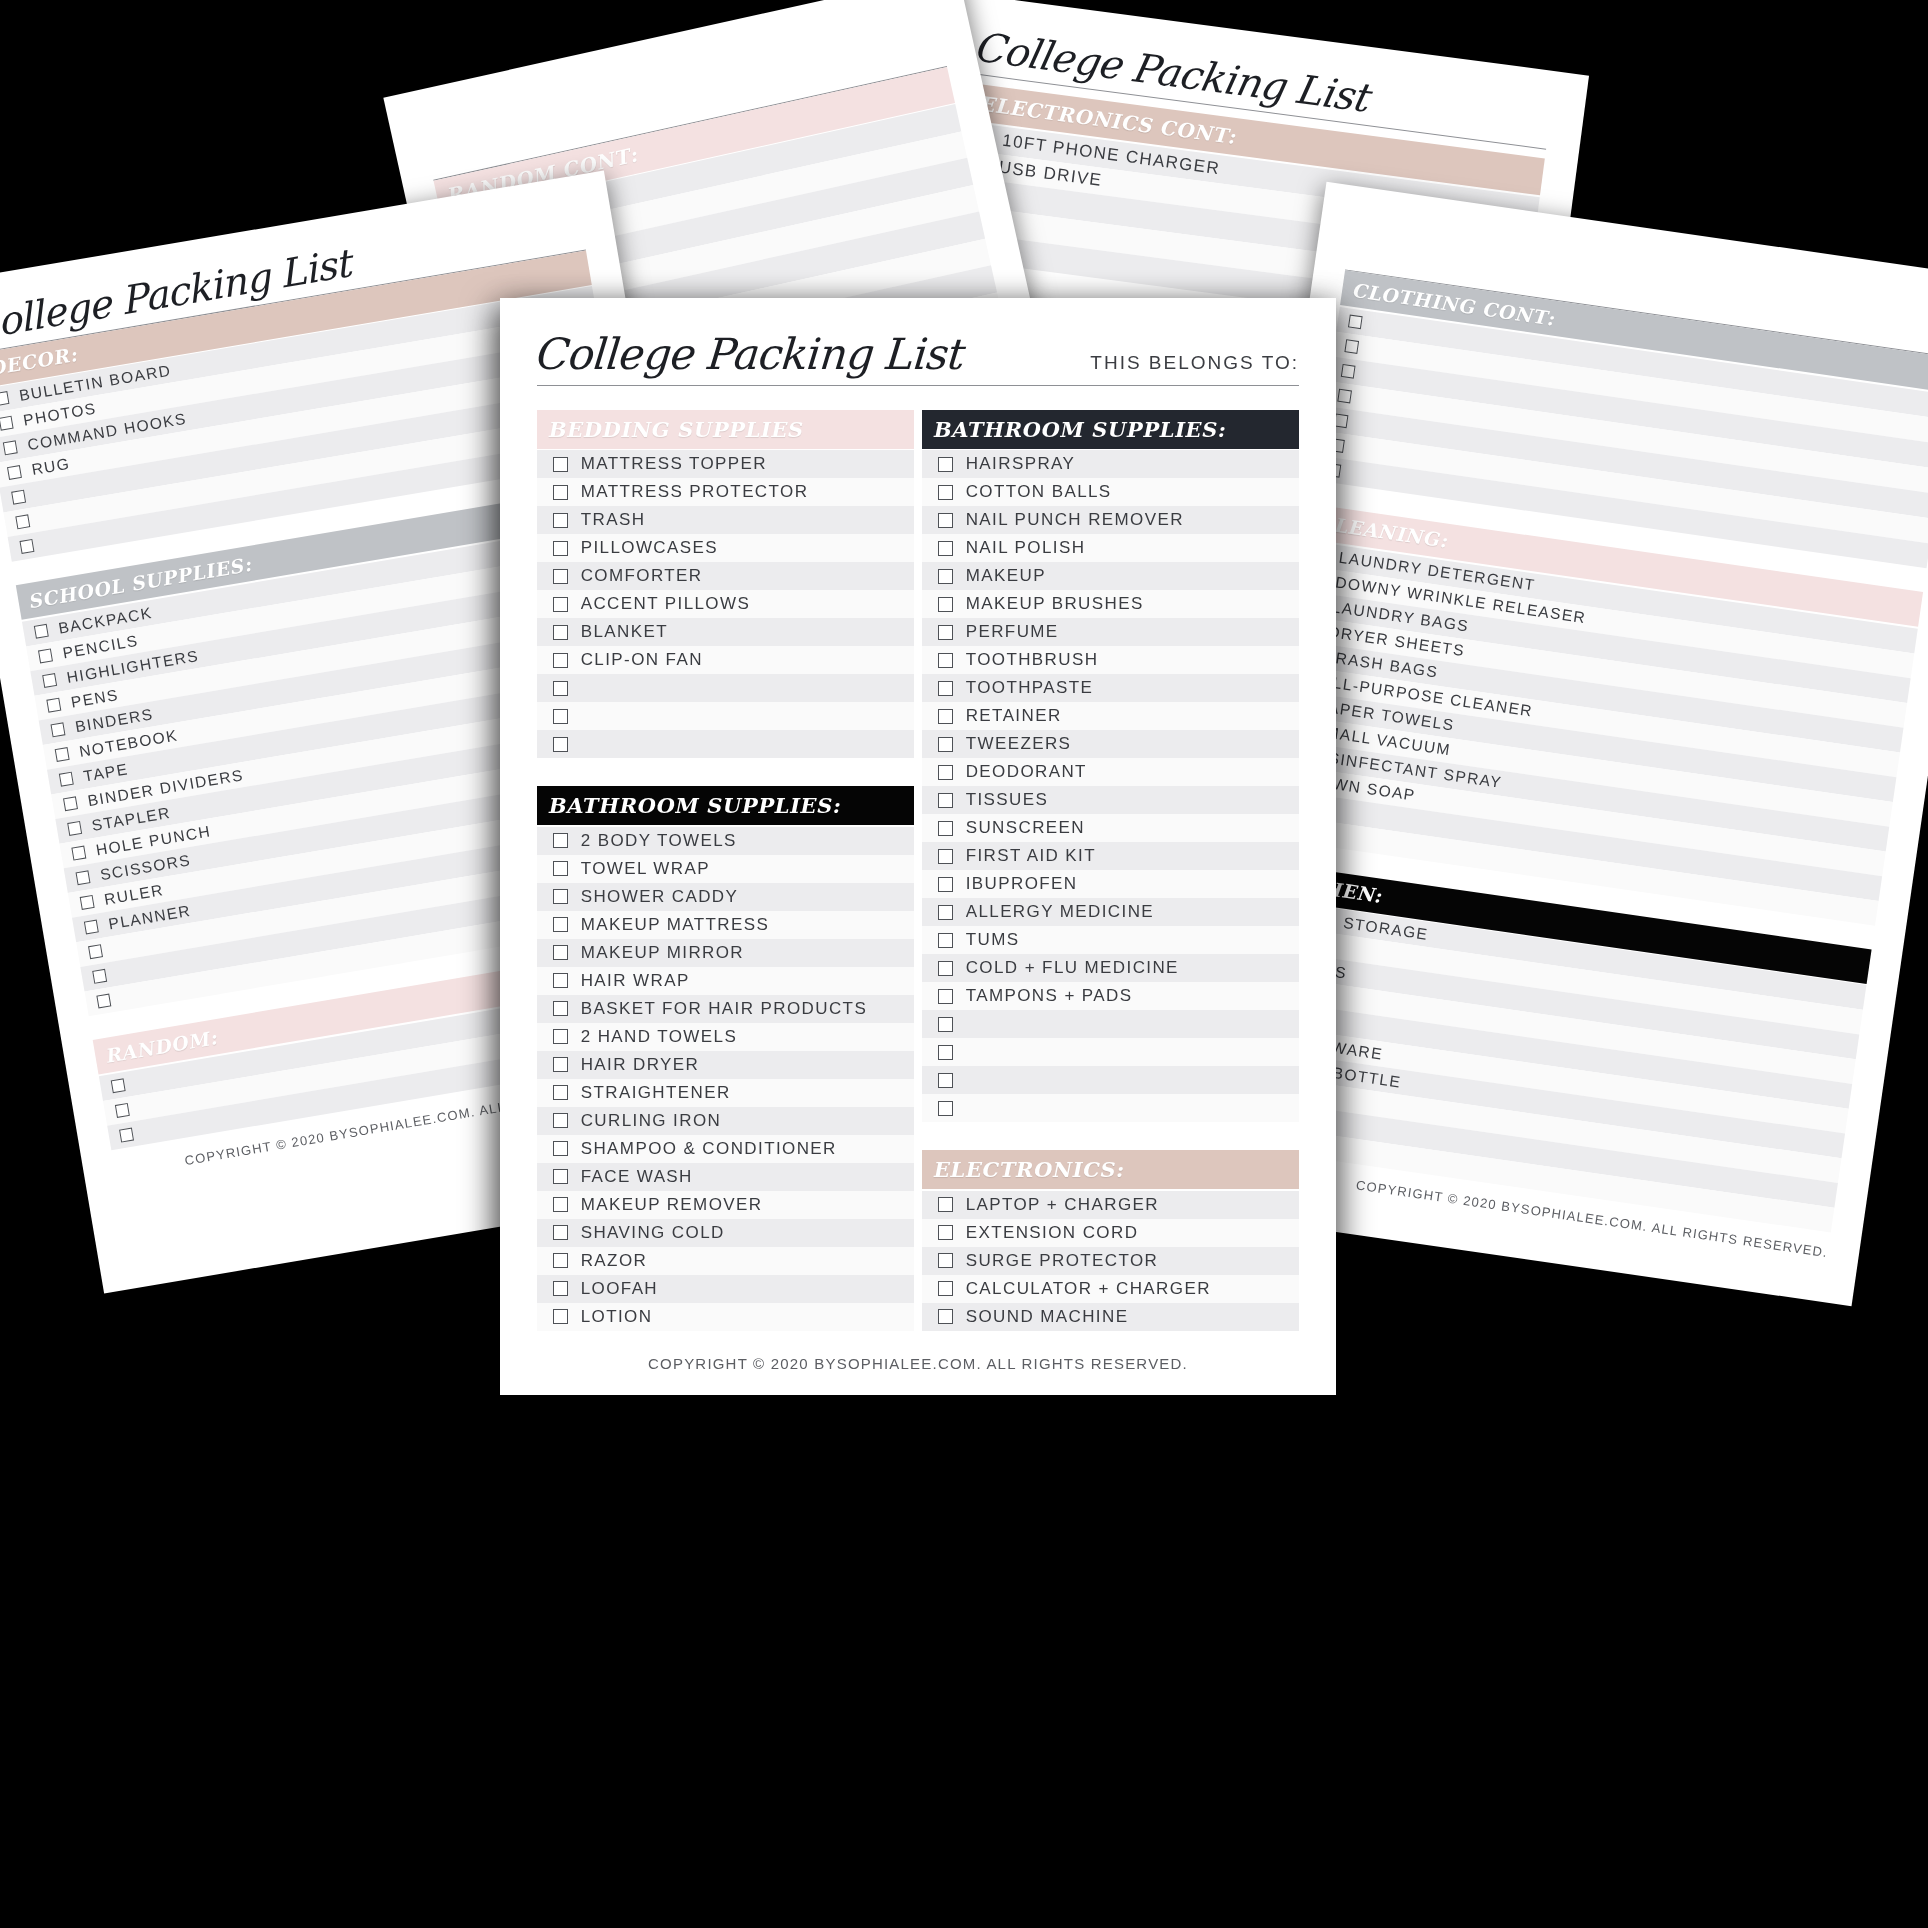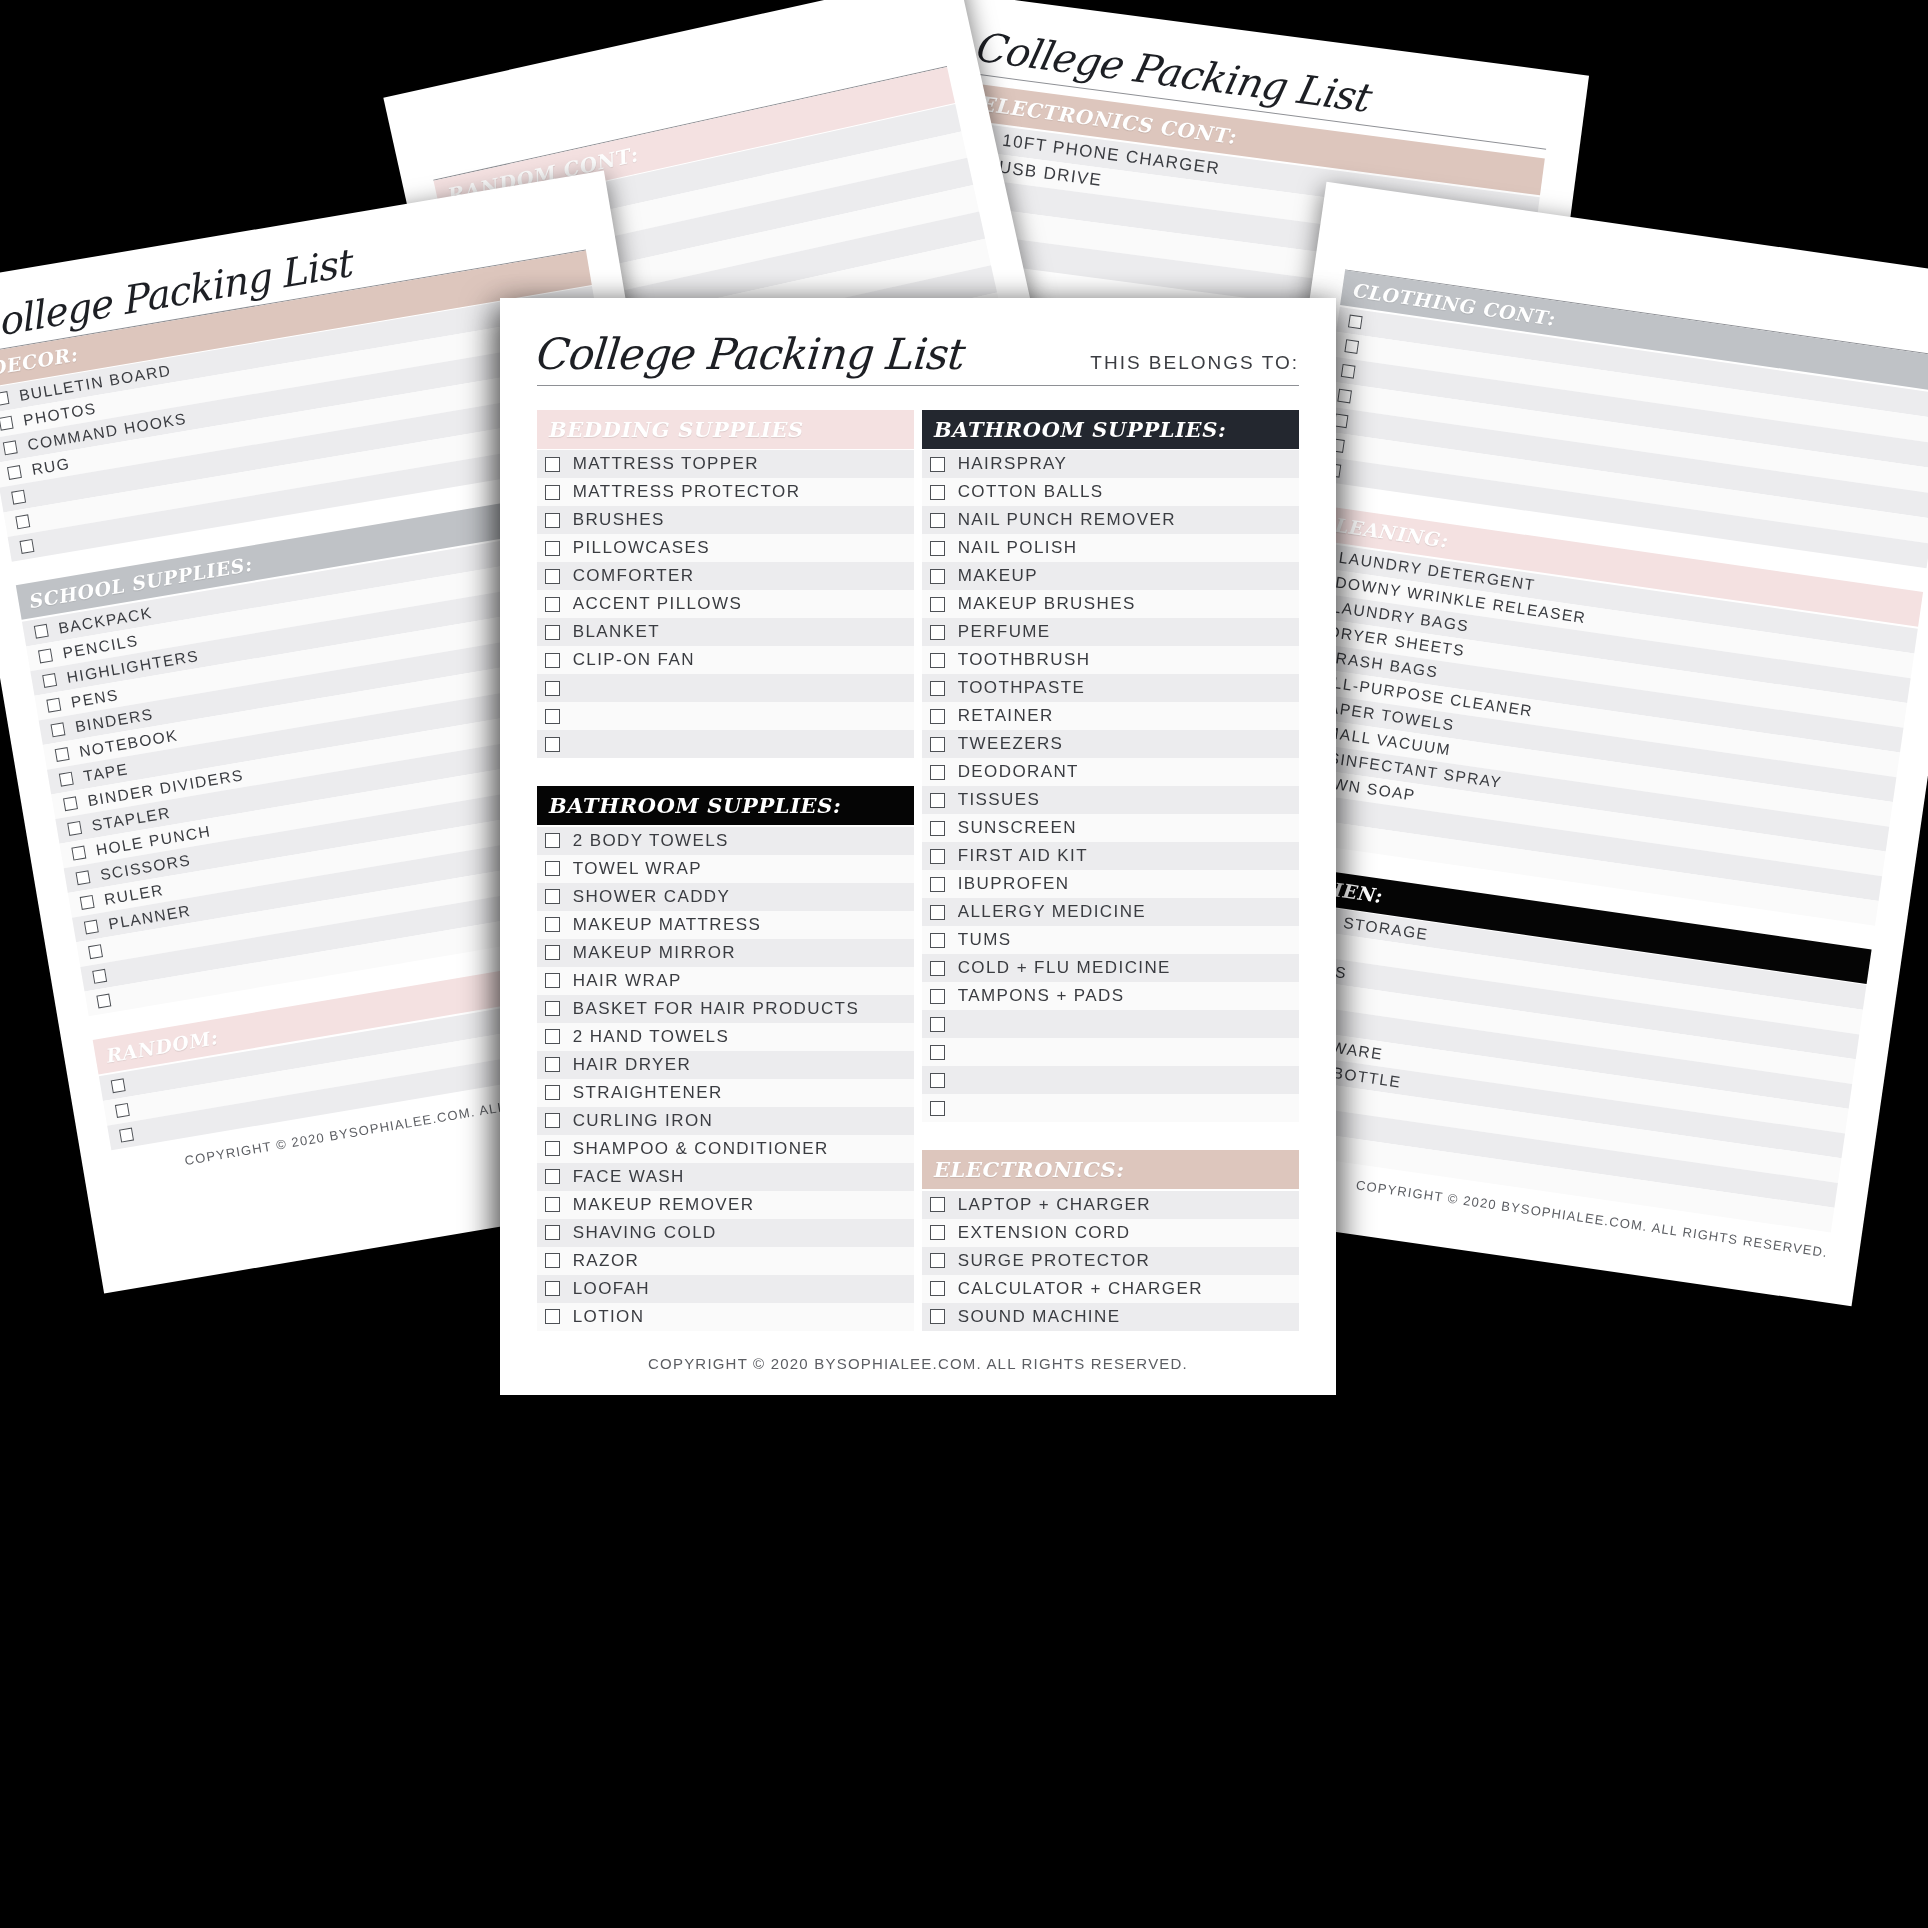--- a/index.html
+++ b/index.html
@@ -96,21 +96,21 @@
     width: 836px; height: 1097px;
     z-index: 40;
     box-shadow: -7.3px 9.2px 31px rgba(0,0,0,0.6), 7.3px 9.2px 31px rgba(0,0,0,0.45);
   }
   #sheet-front .pad { padding: 31px 37px 0 37px; }
   #sheet-front .script-title { font-size: 43px; }
   #sheet-front .belongs { font-size: 19px; margin-bottom: 4.6px; }
   #sheet-front .cols { display: flex; gap: 8px; margin-top: 24px; }
   #sheet-front .col { width: 388px; }
   #sheet-front .sec-head { height: 39px; padding-left: 12px; font-size: 21px; margin-bottom: 1.8px; }
-  #sheet-front .row { height: 28px; padding-left: 8px; }
+  #sheet-front .row { height: 28px; padding-left: 16px; }
   #sheet-front .cbx { width: 14.7px; height: 14.7px; margin-right: 13px; }
   #sheet-front .lbl { font-size: 17px; }
   #sheet-front .spacer { height: 27.5px; }
   #sheet-front .copyright { font-size: 15px; margin-top: 24px; }
 
   
   #sheet-left {
     left: 13.8px; top: 220px;
     width: 680px; height: 1024px;
     transform: rotate(-9.6deg);
@@ -541,21 +541,21 @@
                 <div class="row">
                   <span class="cbx"></span>
                   <span class="lbl">MATTRESS TOPPER</span>
                 </div>
                 <div class="row alt">
                   <span class="cbx"></span>
                   <span class="lbl">MATTRESS PROTECTOR</span>
                 </div>
                 <div class="row">
                   <span class="cbx"></span>
-                  <span class="lbl">BRUSHES</span>
+                  <span class="lbl">TRASH</span>
                 </div>
                 <div class="row alt">
                   <span class="cbx"></span>
                   <span class="lbl">PILLOWCASES</span>
                 </div>
                 <div class="row">
                   <span class="cbx"></span>
                   <span class="lbl">COMFORTER</span>
                 </div>
                 <div class="row alt">

